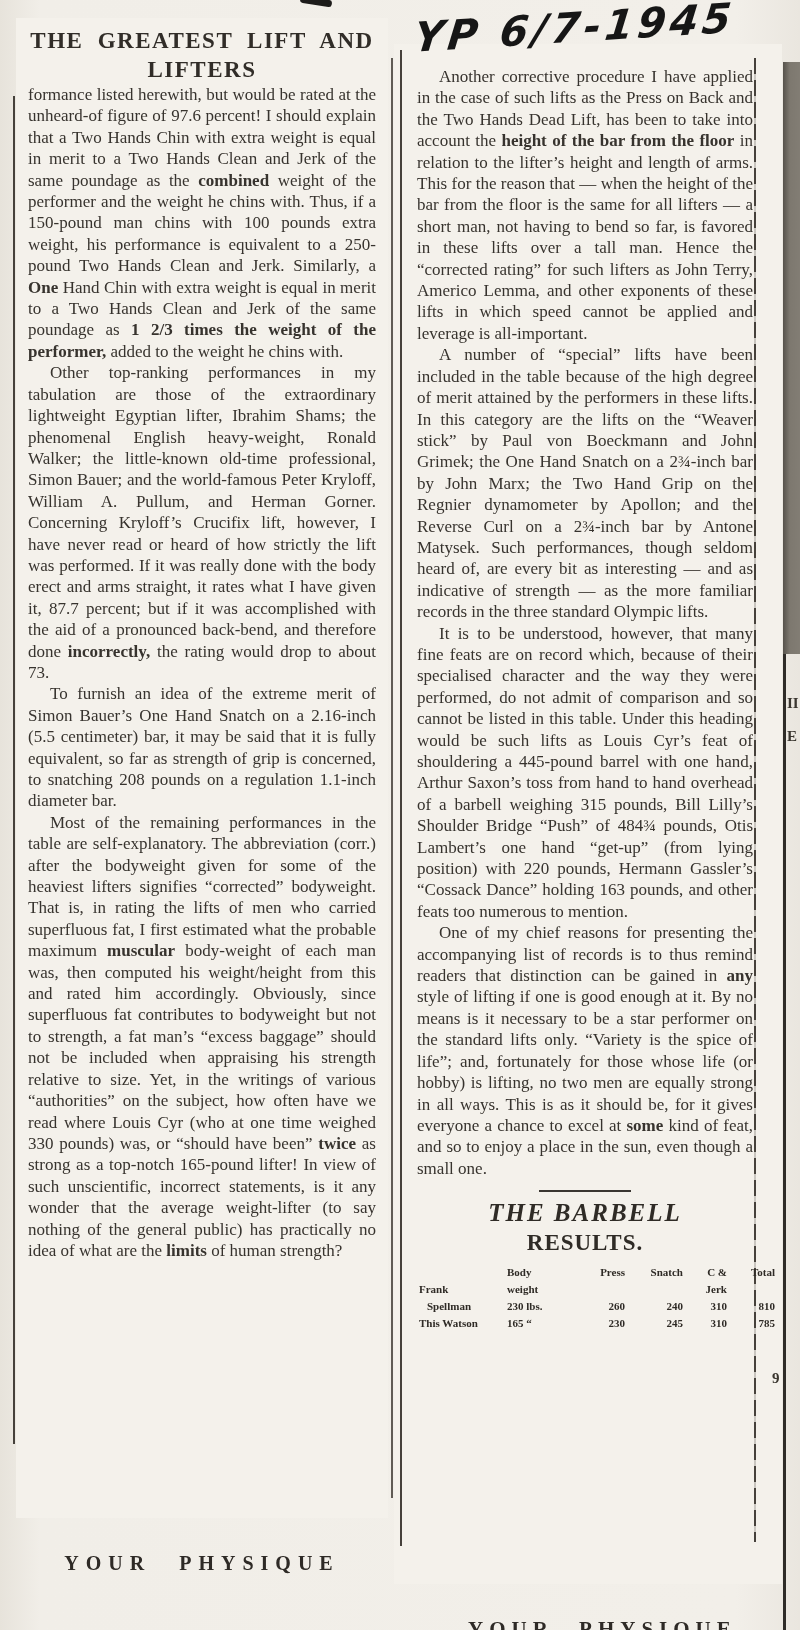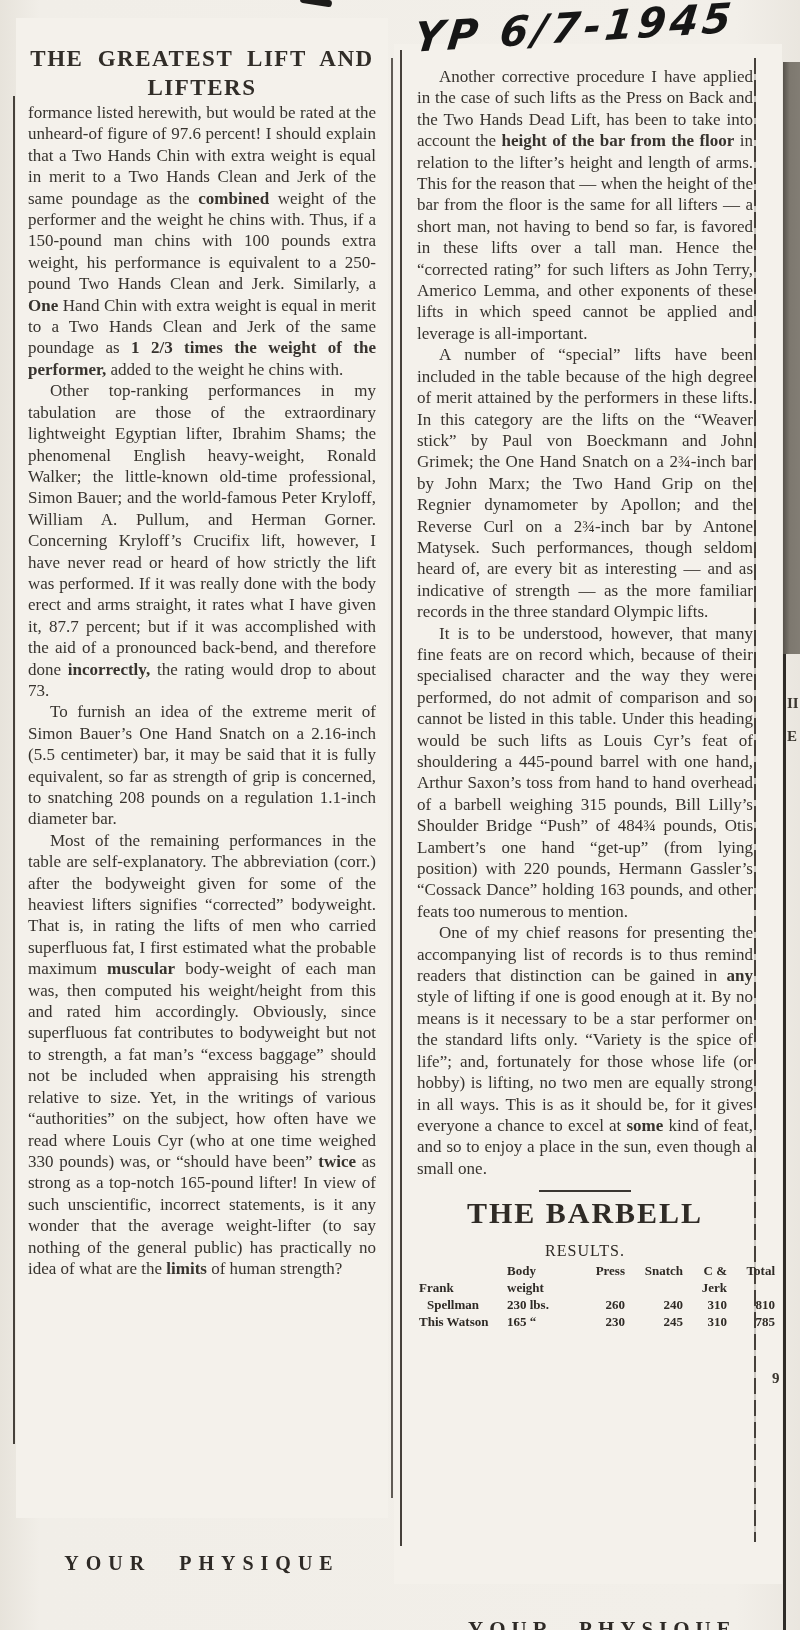--- a/index.html
+++ b/index.html
@@ -24,21 +24,21 @@
   .scan-strip   { position:absolute; left:783px; top:62px; width:17px; height:592px;
                   background:linear-gradient(90deg,#56524b,#7d786f 40%,#827d74); }
   .scan-line    { position:absolute; left:783px; top:654px; width:3px; height:976px; background:#2f2c28; }
 
   .top-frag { position:absolute; left:300px; top:-2px; width:32px; height:7px;
               background:#1d1c1a; border-radius:3px; transform:rotate(9deg); }
   .edge-frag { position:absolute; font-weight:bold; font-size:15px; color:#3a362f; }
 
   
   .col { position:absolute; text-align:justify; }
-  .col-left  { left:28px;  top:26px; width:348px;margin-top:18px; }
+  .col-left  { left:28px;  top:26px; width:348px; }
   .col-right { left:417px; top:66px; width:336px; }
 
   .headline { font-weight:bold; font-size:23px; line-height:29px; text-align:center;
               letter-spacing:1.5px; word-spacing:7px; color:#312d28; }
   .continued { font-style:italic; font-size:17px; text-align:center; margin:5px 0 9px 0; }
 
   p.body { margin:0; font-size:17px; line-height:21.4px; }
   p.body.indent { text-indent:22px; }
   .seg-bold { font-weight:bold; }
 
@@ -48,28 +48,28 @@
                  transform:rotate(-3.5deg) skewX(-10deg); white-space:nowrap; }
 
   .footer-left { position:absolute; left:28px; top:1552px; width:348px; text-align:center;
                  font-weight:bold; font-size:20px; letter-spacing:7px; word-spacing:16px; color:#2e2a26; }
   .footer-bottom-clipped { position:absolute; left:468px; top:1619px; width:300px;
                  font-weight:bold; font-size:21px; line-height:21px; letter-spacing:6px;
                  word-spacing:14px; color:#2e2a26; white-space:nowrap; }
 
   
   .sep-rule { width:92px; height:2px; background:#3a3631; margin:11px auto 7px auto; }
-  .barbell-title { font-weight:bold; font-size:30px; line-height:28px; text-align:center;
-                   letter-spacing:2px; color:#2f2b26; }
-  .results-title { font-weight:normal; font-size:16px; text-align:center; margin-top:15px;
+  .barbell-title { font-weight:bold; font-size:25px; line-height:28px; text-align:center;
+                   letter-spacing:2px; color:#2f2b26;font-style:italic; }
+  .results-title { font-weight:bold; font-size:23px; text-align:center; margin-top:3px;
                    letter-spacing:1px; color:#2f2b26; }
 
   .results-table { display:grid; grid-template-columns:88px 72px 46px 58px 44px 48px;
-                   width:356px; margin-left:2px; margin-top:2px;
-                   font-weight:bold; font-size:13px; line-height:17px; color:#2f2b26;
+                   width:356px; margin-left:2px; margin-top:8px;
+                   font-weight:bold; font-size:11px; line-height:17px; color:#2f2b26;
                    text-align:right; }
   .results-table .cl { text-align:left; }
   .results-table .ind { padding-left:8px; }
 </style>
 </head>
 <body>
 
 <div class="page">
 
   <div class="clipping clip-left"></div>

